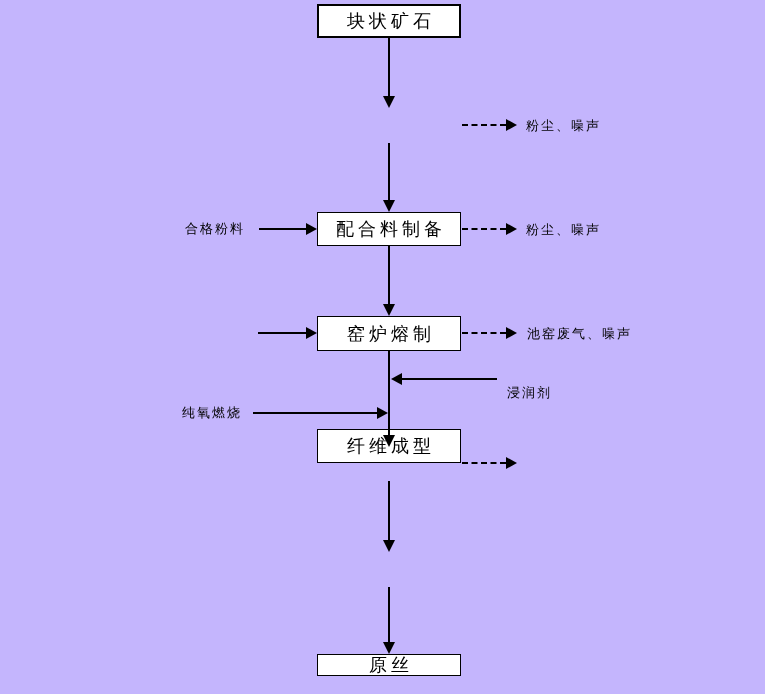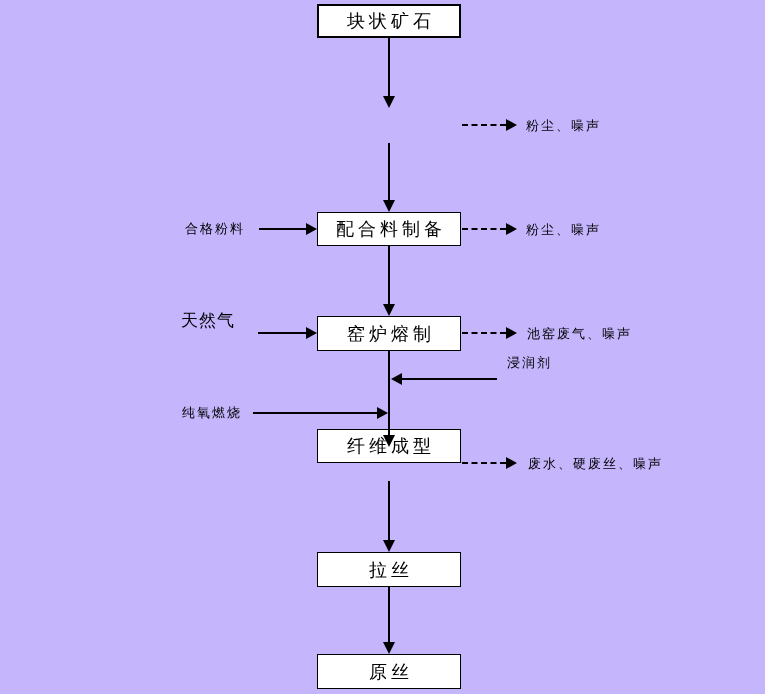--- a/index.html
+++ b/index.html
@@ -33,22 +33,21 @@
 </style>
 </head>
 <body>
 
 <div class="canvas">
 
   <div class="box bold" style="top:4px;height:34px;">块状矿石</div>
   <div class="box" style="top:212px;height:34px;">配合料制备</div>
   <div class="box" style="top:316px;height:35px;">窑炉熔制</div>
   <div class="box" style="top:429px;height:34px;">纤维成型</div>
-  <div class="box" style="top:552px;height:35px;">拉丝</div>
-  <div class="box" style="top:654px;height:35px;">原丝</div>
+  <div class="box" style="top:654px;height:22px;">原丝</div>
 
   <div class="vline" style="top:38px;height:60px;"></div>
   <div class="arr-down" style="left:383px;top:96px;"></div>
 
   <div class="vline" style="top:143px;height:59px;"></div>
   <div class="arr-down" style="left:383px;top:200px;"></div>
 
   <div class="vline" style="top:246px;height:60px;"></div>
   <div class="arr-down" style="left:383px;top:304px;"></div>
 
@@ -68,33 +67,31 @@
   <div class="dash" style="top:228px;left:462px;width:44px;"></div>
   <div class="arr-right" style="left:506px;top:223px;"></div>
   <div class="lbl" style="left:526px;top:219px;">粉尘、噪声</div>
 
   <div class="dash" style="top:332px;left:462px;width:44px;"></div>
   <div class="arr-right" style="left:506px;top:327px;"></div>
   <div class="lbl" style="left:527px;top:323px;">池窑废气、噪声</div>
 
   <div class="dash" style="top:462px;left:462px;width:44px;"></div>
   <div class="arr-right" style="left:506px;top:457px;"></div>
-  <div class="lbl" style="left:528px;top:453px;">废水、硬废丝、噪声</div>
 
   <div class="lbl" style="left:185px;top:218px;">合格粉料</div>
   <div class="hline" style="top:228px;left:259px;width:47px;"></div>
   <div class="arr-right" style="left:306px;top:223px;"></div>
 
   <div class="lbl2" style="left:158px;top:309px;">
-    <div>天然气</div>
   </div>
   <div class="hline" style="top:332px;left:258px;width:48px;"></div>
   <div class="arr-right" style="left:306px;top:327px;"></div>
 
   <div class="arr-left" style="left:391px;top:373px;"></div>
   <div class="hline" style="top:378px;left:402px;width:95px;"></div>
-  <div class="lbl" style="left:507px;top:352px;">浸润剂</div>
+  <div class="lbl" style="left:507px;top:382px;">浸润剂</div>
 
   <div class="lbl" style="left:182px;top:402px;">纯氧燃烧</div>
   <div class="hline" style="top:412px;left:253px;width:124px;"></div>
   <div class="arr-right" style="left:377px;top:407px;"></div>
 
 </div>
 
 </body></html>

